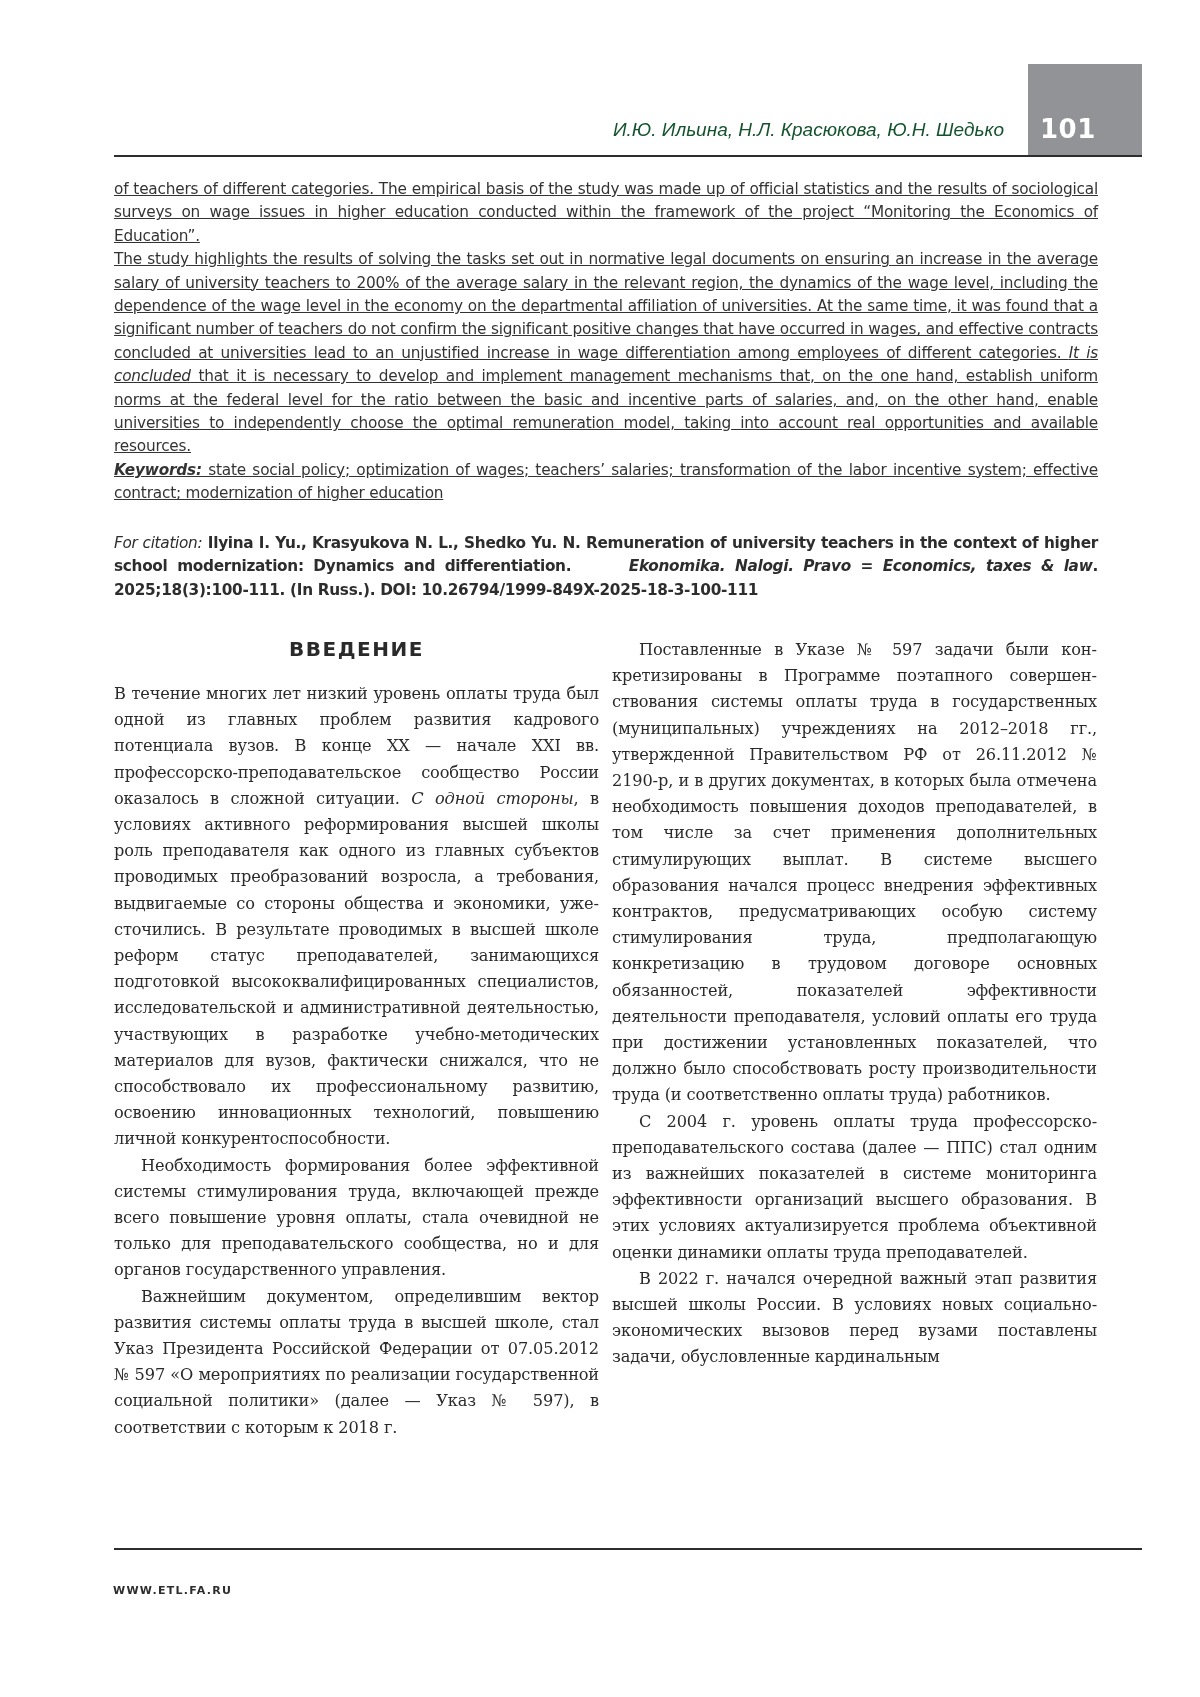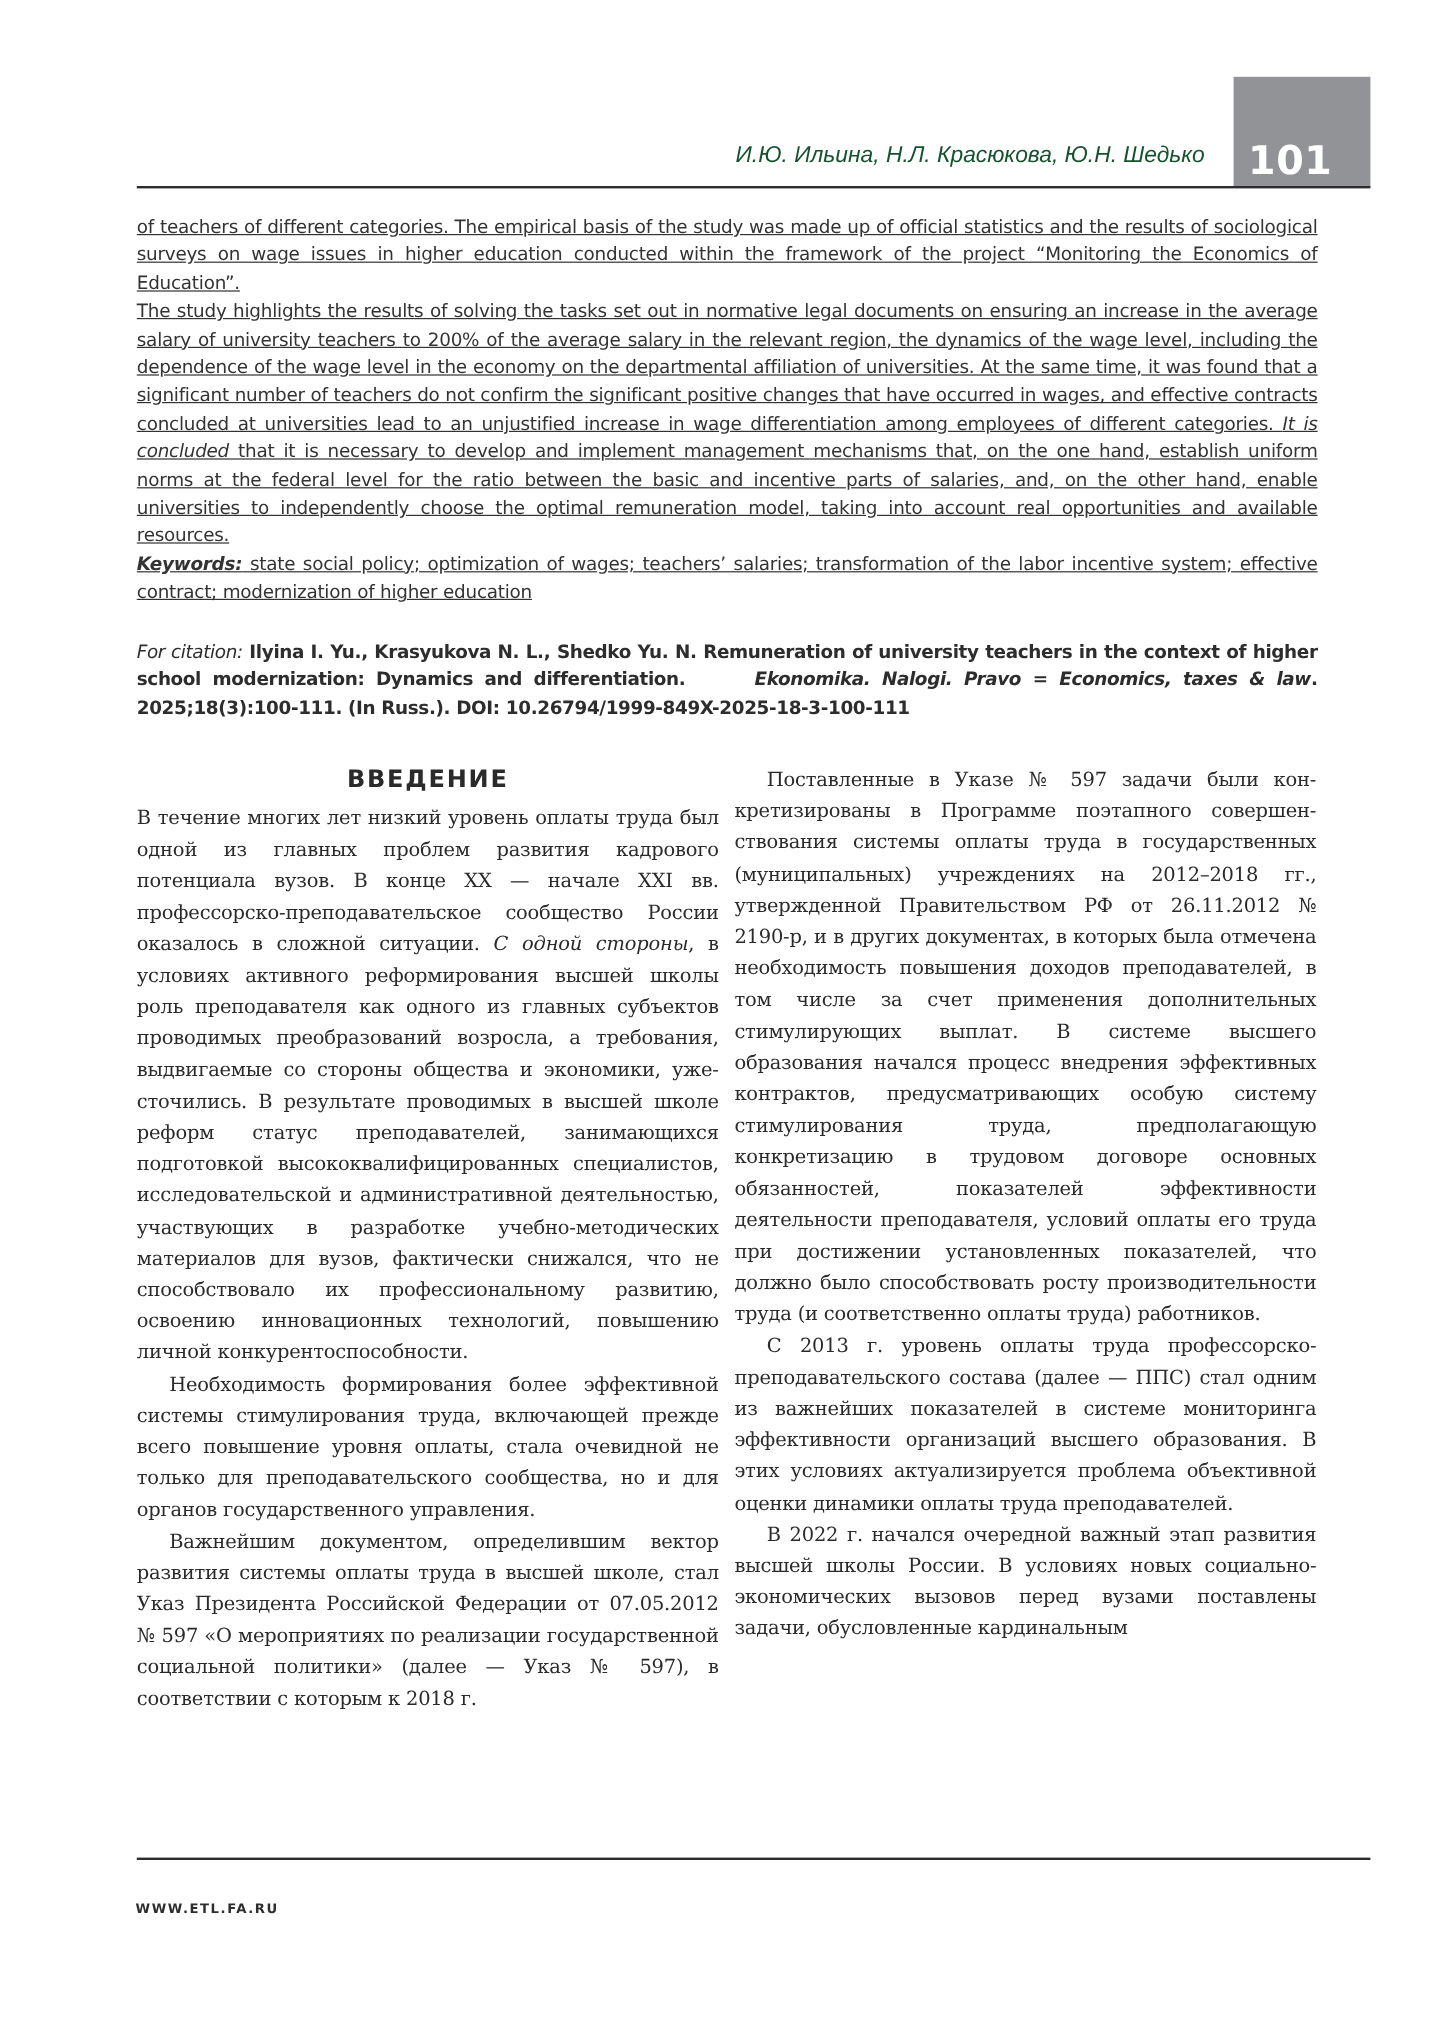--- a/index.html
+++ b/index.html
@@ -4,21 +4,21 @@
 <style>
   html, body { margin: 0; padding: 0; background: #ffffff; }
   body { width: 1200px; height: 1697px; position: relative; overflow: hidden; color: #2a2a2a; }
 
   .page-tab {
     position: absolute; left: 1028px; top: 64px; width: 114px; height: 92px;
     background: #929396;
   }
   .page-number {
     position: absolute; left: 1040px; top: 114px;
-    font-family: "DejaVu Sans", sans-serif; font-weight: bold; font-size: 33px;
+    font-family: "DejaVu Sans", sans-serif; font-weight: bold; font-size: 26px;
     color: #ffffff; letter-spacing: 0.5px;
   }
   .running-head {
     position: absolute; right: 196px; top: 119px;
     font-family: "Liberation Sans", sans-serif; font-style: italic; font-size: 19px;
     color: #14532d; white-space: nowrap;
   }
   .header-rule {
     position: absolute; left: 114px; top: 155px; width: 1028px; height: 2px; background: #2d2d2d;
   }
@@ -48,21 +48,21 @@
   }
   .col-left { left: 114px; }
   .col-right { left: 612px; top: 637px; }
   .col p { margin: 0; text-align: justify; hyphens: manual; }
   .col p.ind { text-indent: 27px; }
   .col em { font-style: italic; }
 
   .section-heading {
     font-family: "DejaVu Sans", sans-serif; font-weight: bold; font-size: 20px;
     text-align: center; letter-spacing: 1.5px; color: #2a2a2a;
-    margin: 0 0 7px 0; line-height: 26px;
+    margin: 0 0 19px 0; line-height: 26px;
   }
 
   .footer-rule {
     position: absolute; left: 114px; top: 1548px; width: 1028px; height: 2px; background: #2d2d2d;
   }
   .footer-url {
     position: absolute; left: 113px; top: 1584px;
     font-family: "DejaVu Sans", sans-serif; font-weight: bold; font-size: 11px;
     letter-spacing: 1.3px; color: #2d2d2d;
   }
@@ -87,18 +87,18 @@
 
 <div class="col col-left">
   <h2 class="section-heading">ВВЕДЕНИЕ</h2>
   <p><span>В течение многих лет низкий уровень оплаты труда был одной из главных проблем развития кадрового потенциала вузов. В конце XX — нача­ле XXI вв. профессорско-преподавательское со­общество России оказалось в сложной ситуации. </span><em>С одной стороны</em><span>, в условиях активного рефор­мирования высшей школы роль преподавателя как одного из главных субъектов проводимых преобразований возросла, а требования, выдви­гаемые со стороны общества и экономики, уже­сточились. В результате проводимых в высшей школе реформ статус преподавателей, занимаю­щихся подготовкой высококвалифицированных специалистов, исследовательской и администра­тивной деятельностью, участвующих в разработ­ке учебно-методических материалов для вузов, фактически снижался, что не способствовало их профессиональному развитию, освоению иннова­ционных технологий, повышению личной конку­рентоспособности.</span></p>
   <p class="ind">Необходимость формирования более эффек­тивной системы стимулирования труда, включа­ющей прежде всего повышение уровня оплаты, стала очевидной не только для преподавательского сообщества, но и для органов государственного управления.</p>
   <p class="ind">Важнейшим документом, определившим вектор развития системы оплаты труда в высшей школе, стал Указ Президента Российской Федерации от 07.05.2012 № 597 «О мероприятиях по реализации государственной социальной политики» (далее — Указ № 597), в соответствии с которым к 2018 г.</p>
 </div>
 
 <div class="col col-right">
   <p class="ind">Поставленные в Указе № 597 задачи были кон­кретизированы в Программе поэтапного совершен­ствования системы оплаты труда в государственных (муниципальных) учреждениях на 2012–2018 гг., утвержденной Правительством РФ от 26.11.2012 № 2190-р, и в других документах, в которых бы­ла отмечена необходимость повышения доходов преподавателей, в том числе за счет применения дополнительных стимулирующих выплат. В системе высшего образования начался процесс внедрения эффективных контрактов, предусматривающих особую систему стимулирования труда, предпола­гающую конкретизацию в трудовом договоре ос­новных обязанностей, показателей эффективности деятельности преподавателя, условий оплаты его труда при достижении установленных показателей, что должно было способствовать росту производи­тельности труда (и соответственно оплаты труда) работников.</p>
-  <p class="ind">С 2013 г. уровень оплаты труда профессорско-преподавательского состава (далее — ППС) стал одним из важнейших показателей в системе мо­ниторинга эффективности организаций высше­го образования. В этих условиях актуализируется проблема объективной оценки динамики оплаты труда преподавателей.</p>
+  <p class="ind">С 2004 г. уровень оплаты труда профессорско-преподавательского состава (далее — ППС) стал одним из важнейших показателей в системе мо­ниторинга эффективности организаций высше­го образования. В этих условиях актуализируется проблема объективной оценки динамики оплаты труда преподавателей.</p>
   <p class="ind">В 2022 г. начался очередной важный этап раз­вития высшей школы России. В условиях новых социально-экономических вызовов перед вузами поставлены задачи, обусловленные кардинальным</p>
 </div>
 
 <div class="footer-rule"></div>
 <div class="footer-url">WWW.ETL.FA.RU</div>
 
 </body></html>

